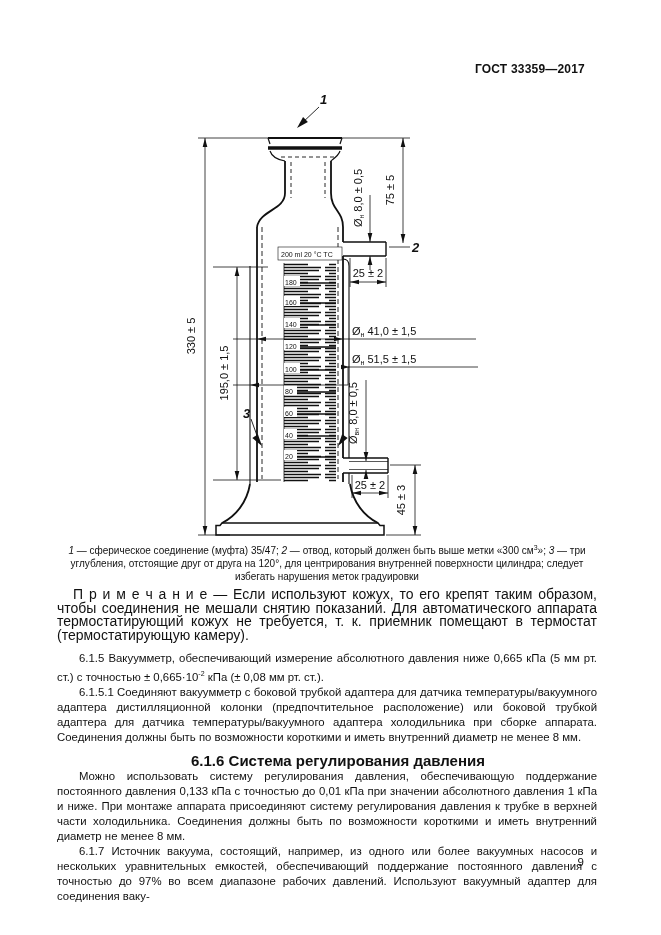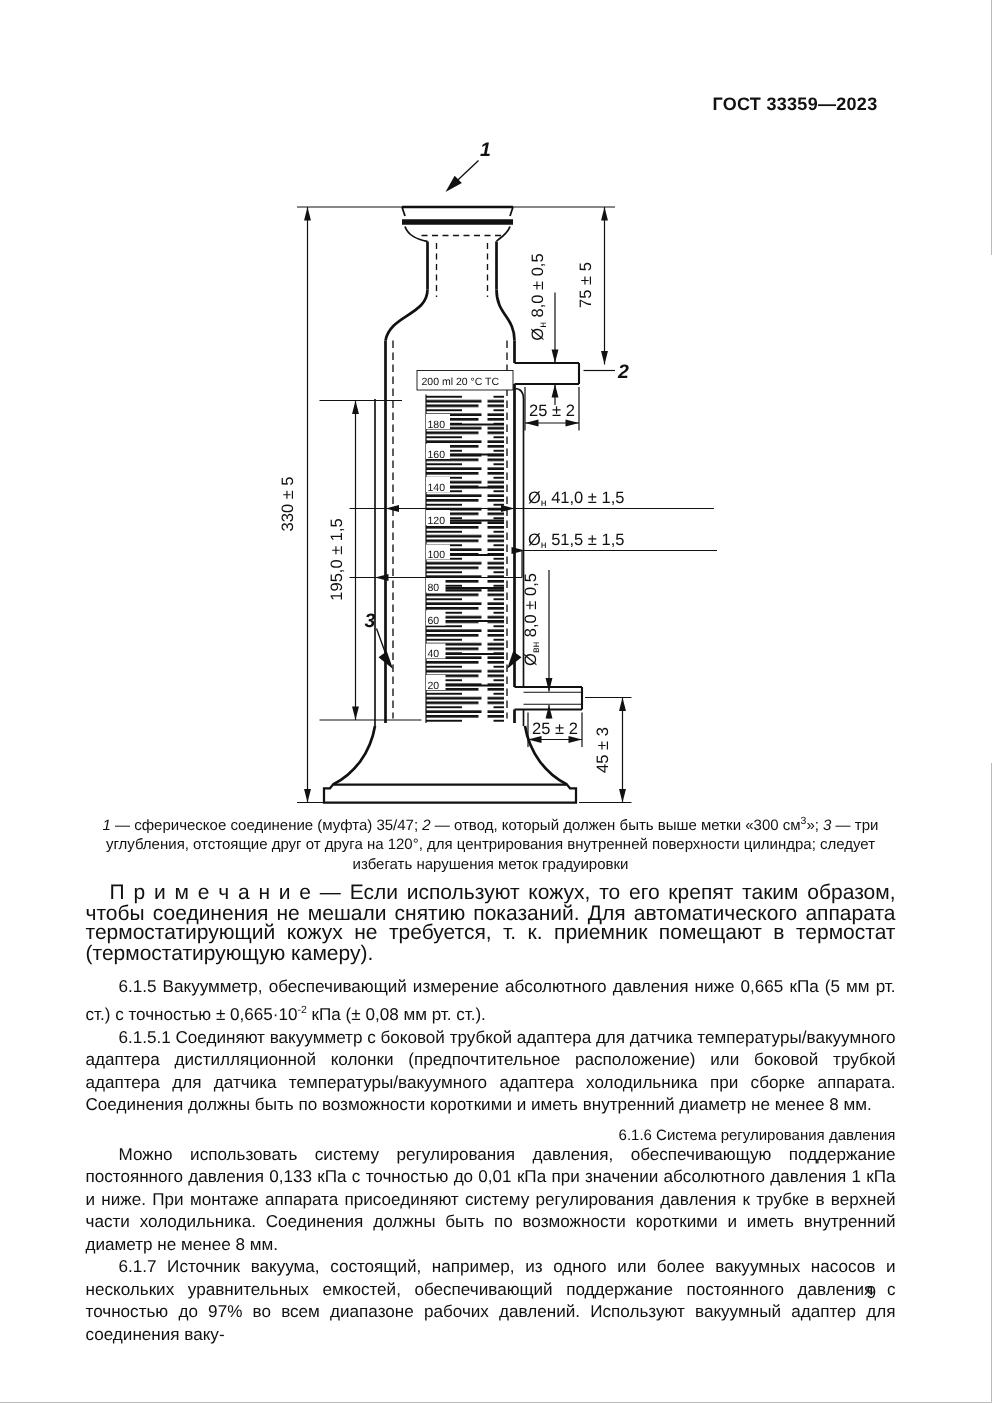--- a/index.html
+++ b/index.html
@@ -7,36 +7,36 @@
         font-family:"Liberation Sans","DejaVu Sans",sans-serif;color:#111;overflow:hidden;}
   .hdr{position:absolute;top:62px;right:76px;font-weight:bold;font-size:12px;letter-spacing:.2px;}
   .fig{position:absolute;top:80px;left:0;}
   .txt{position:absolute;top:541px;left:57px;width:540px;}
   .legend{font-size:10px;line-height:13px;text-align:center;margin:0;}
   .legend i{font-style:italic;}
   .note{font-size:14px;line-height:13.5px;text-align:justify;text-indent:16px;margin:5px 0 0;}
   .figtitle{font-size:11.5px;text-align:center;margin:6px 0 0;}
   .body-p{font-size:11.4px;line-height:15px;text-align:justify;text-indent:22px;margin:0;}
   .first{margin-top:9px;}
-  .h6{font-size:10px;font-weight:normal;text-indent:22px;margin:7px 0 0;text-align:right;}
+  .h6{font-size:15px;font-weight:bold;text-indent:22px;margin:7px 0 0;text-align:center;}
   .pagenum{position:absolute;top:856px;right:77px;font-size:11.5px;}
   sup{font-size:7px;}
   svg text{fill:#111;font-family:"Liberation Sans","DejaVu Sans",sans-serif;}
   .dim{font-size:11px;}
   .sub{font-size:7px;}
   .grad{font-size:7px;}
   .cap{font-size:7px;}
   .co{font-size:13px;font-style:italic;font-weight:bold;}
 </style>
 </head>
 <body>
 
 <div class="page">
 
-  <div class="hdr">ГОСТ 33359—2023</div>
+  <div class="hdr">ГОСТ 33359—2017</div>
 
   <svg class="fig" width="661" height="462" viewBox="0 0 661 462">
     <defs>
       <path id="arr" d="M0,0 L9,2.3 L9,-2.3 Z"></path>
       <path id="arr2" d="M0,0 L12,3.4 L12,-3.4 Z"></path>
       <pattern id="scrib" width="54" height="9" patternUnits="userSpaceOnUse">
         <rect width="54" height="9" fill="#ffffff"></rect>
         <line x1="1" y1="1.5" x2="49" y2="1.5" stroke="#111" stroke-width="1.7"></line>
         <line x1="5" y1="4.5" x2="38" y2="4.5" stroke="#111" stroke-width="1.3"></line>
         <line x1="1" y1="7.5" x2="51" y2="7.5" stroke="#111" stroke-width="1.7"></line>

